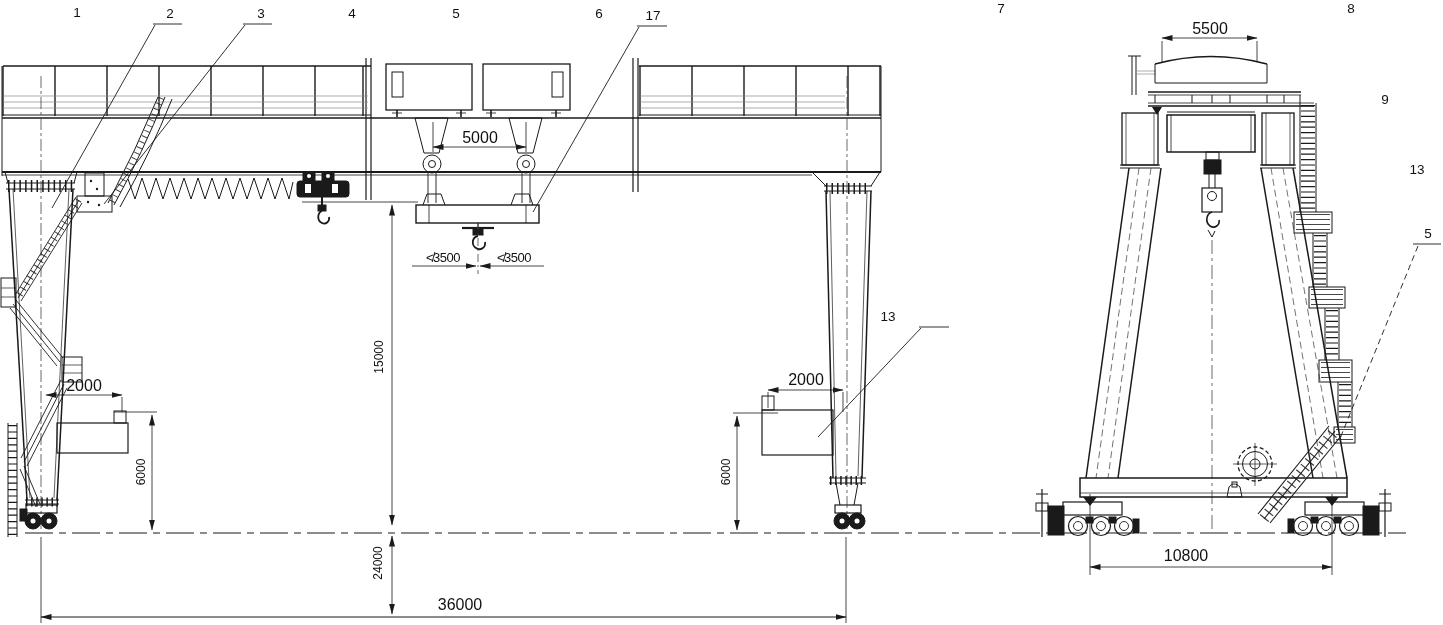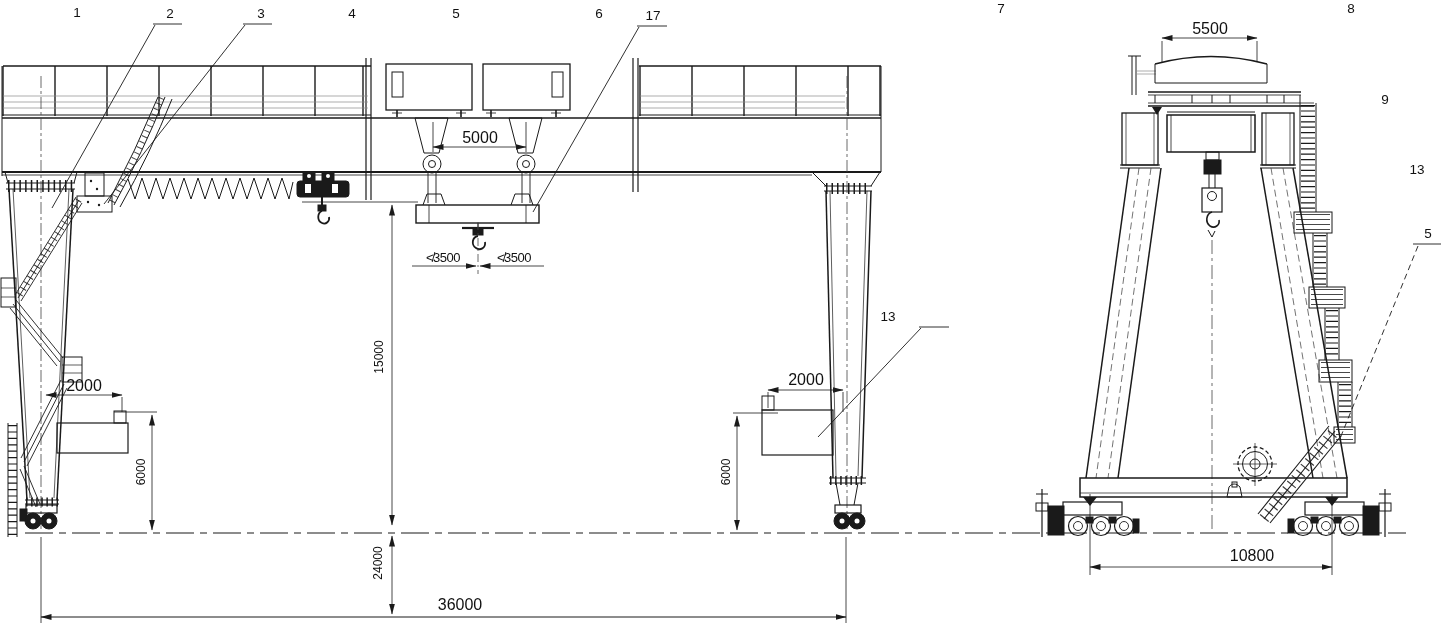--- a/index.html
+++ b/index.html
@@ -471,15 +471,15 @@
 <div class="hookdim" style="left:443px;top:257px">≮3500</div>
 <div class="hookdim" style="left:514px;top:257px">≮3500</div>
 <div class="vdim" style="left:379px;top:357px">15000</div>
 <div class="vdim" style="left:378px;top:563px">24000</div>
 <div class="dim" style="left:460px;top:605px">36000</div>
 <div class="dim" style="left:84px;top:386px">2000</div>
 <div class="vdim" style="left:141px;top:472px">6000</div>
 <div class="dim" style="left:806px;top:380px">2000</div>
 <div class="vdim" style="left:726px;top:472px">6000</div>
 <div class="dim" style="left:1210px;top:29px">5500</div>
-<div class="dim" style="left:1252px;top:556px">10800</div>
+<div class="dim" style="left:1186px;top:556px">10800</div>
 
 </div>
 
 </body></html>

